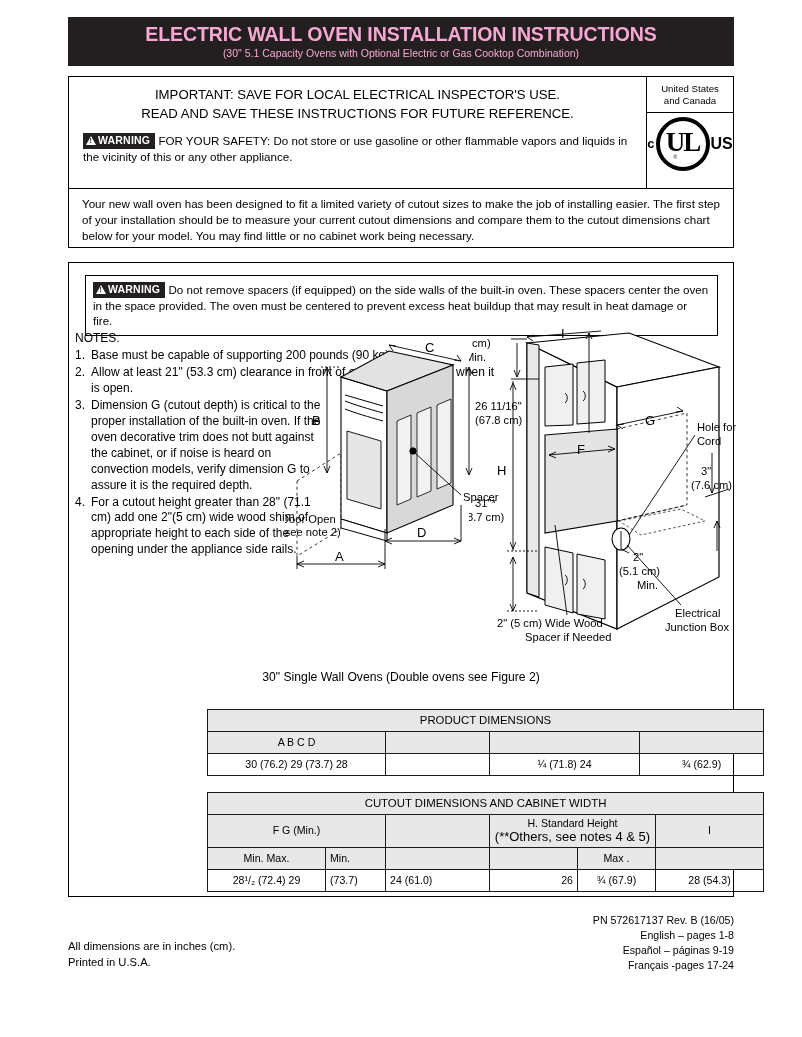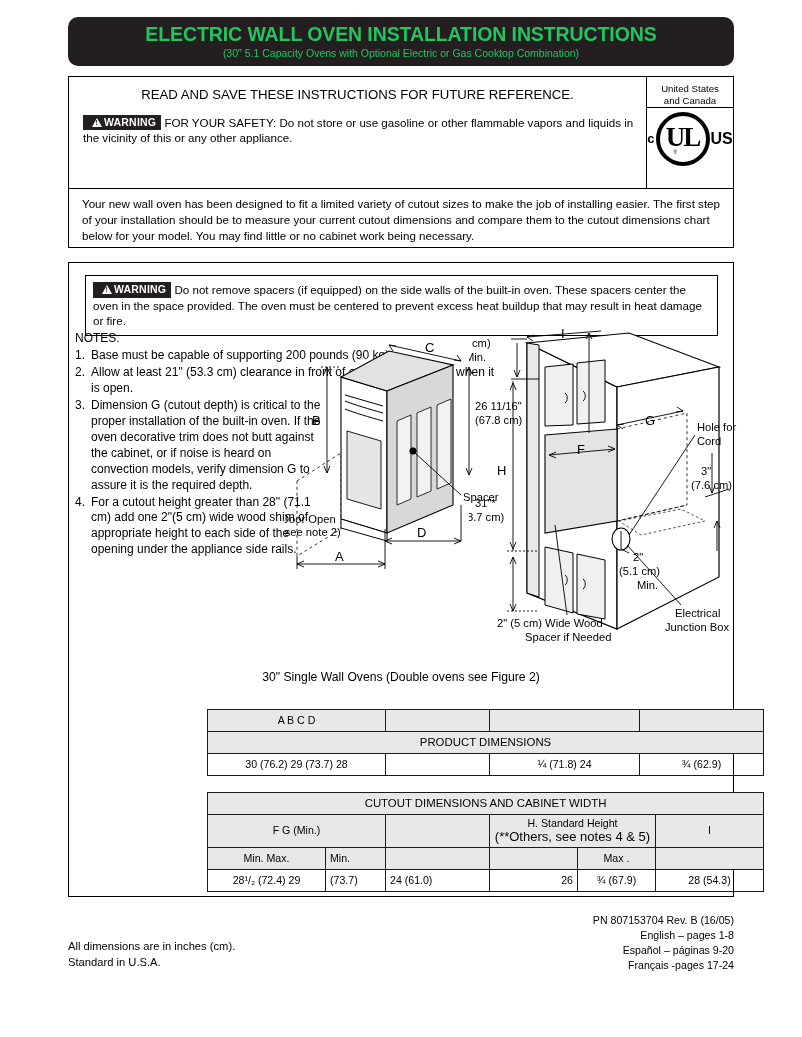--- a/index.html
+++ b/index.html
@@ -20,26 +20,25 @@
     left: 0; top: 0;
     width: 802px; height: 1037px;
   }
 
   
   .title-banner {
     position: absolute;
     left: 68px; top: 17px;
     width: 666px; height: 49px;
     background: #231f20;
-    color: #22c55e;
+    color: #f9a8d4;
     display: flex;
     flex-direction: column;
     align-items: center;
     justify-content: center;
-    border-radius: 10px;
   }
   .title-main {
     font-size: 19.5px;
     font-weight: bold;
     letter-spacing: -0.1px;
     line-height: 1.05;
   }
   .title-sub {
     font-size: 10.5px;
     margin-top: 3px;
@@ -77,21 +76,21 @@
     line-height: 1.3;
     padding-left: 6px;
   }
   .warn-badge {
     display: inline-block;
     background: #231f20;
     color: #fff;
     font-weight: bold;
     font-size: 10.5px;
     letter-spacing: 0.2px;
-    padding: 1px 5px 1px 9px;
+    padding: 1px 5px 1px 3px;
     vertical-align: 1px;
     white-space: nowrap;
   }
   .warn-tri {
     display: inline-block;
     width: 0; height: 0;
     border-left: 5px solid transparent;
     border-right: 5px solid transparent;
     border-bottom: 9px solid #fff;
     position: relative;
@@ -115,20 +114,21 @@
     width: 86px; height: 112px;
     box-sizing: border-box;
     border-bottom: 1px solid #000;
   }
   .ul-country {
     text-align: center;
     font-size: 9.6px;
     line-height: 1.25;
     padding-top: 6px;
     border-bottom: 1px solid #000;
+    padding-bottom: 5px;
   }
   .ul-mark-wrap {
     display: flex;
     align-items: center;
     justify-content: center;
     height: 62px;
     gap: 1px;
   }
   .ul-c { font-size: 13px; font-weight: bold; }
   .ul-us { font-size: 16px; font-weight: bold; }
@@ -293,20 +293,21 @@
 <div class="page">
 
   <div class="title-banner">
     <div class="title-main">ELECTRIC WALL OVEN INSTALLATION INSTRUCTIONS</div>
     <div class="title-sub">(30" 5.1 Capacity Ovens with Optional Electric or Gas Cooktop Combination)</div>
   </div>
 
   <div class="top-box">
 
     <div class="top-left">
+      <div class="hdr-line">IMPORTANT: SAVE FOR LOCAL ELECTRICAL INSPECTOR'S USE.</div>
       <div class="hdr-line">READ AND SAVE THESE INSTRUCTIONS FOR FUTURE REFERENCE.</div>
 
       <div class="warn-row">
         <span class="warn-badge"><span class="warn-tri"></span><span>WARNING</span></span>
         <span>FOR YOUR SAFETY: Do not store or use gasoline or other flammable vapors and liquids in the vicinity of this or any other appliance.</span>
       </div>
     </div>
 
     <div class="ul-cell">
       <div class="ul-country">
@@ -585,27 +586,27 @@
 
     <table class="tbl tbl-product">
       <colgroup>
         <col style="width:178px">
           <col style="width:104px">
           <col style="width:150px">
           <col style="width:124px">
       </colgroup>
       <tbody>
         <tr>
+          <td class="title-cell" colspan="4">PRODUCT DIMENSIONS</td>
+        </tr>
+        <tr>
           <td class="hd cell-h">A B C D</td>
           <td class="hd cell-h"></td>
           <td class="hd cell-h"></td>
           <td class="hd cell-h"></td>
-        </tr>
-        <tr>
-          <td class="title-cell" colspan="4">PRODUCT DIMENSIONS</td>
         </tr>
         <tr>
           <td class="cell-h">30 (76.2) 29 (73.7) 28</td>
           <td class="cell-h"></td>
           <td class="cell-h">¼ (71.8) 24</td>
           <td class="cell-h">¾ (62.9)</td>
         </tr>
       </tbody>
     </table>
 
@@ -647,23 +648,23 @@
           <td class="cell-h">¾ (67.9)</td>
           <td class="cell-h">28 (54.3)</td>
         </tr>
       </tbody>
     </table>
 
   </div>
 
   <div class="footer-left">
     <div>All dimensions are in inches (cm).</div>
-    <div>Standard in U.S.A.</div>
+    <div>Printed in U.S.A.</div>
   </div>
 
   <div class="footer-right">
-    <div>PN 807153704 Rev. B (16/05)</div>
+    <div>PN 572617137 Rev. B (16/05)</div>
     <div>English – pages 1-8</div>
-    <div>Español – páginas 9-20</div>
+    <div>Español – páginas 9-19</div>
     <div>Français -pages 17-24</div>
   </div>
 
 </div>
 
 </body></html>

